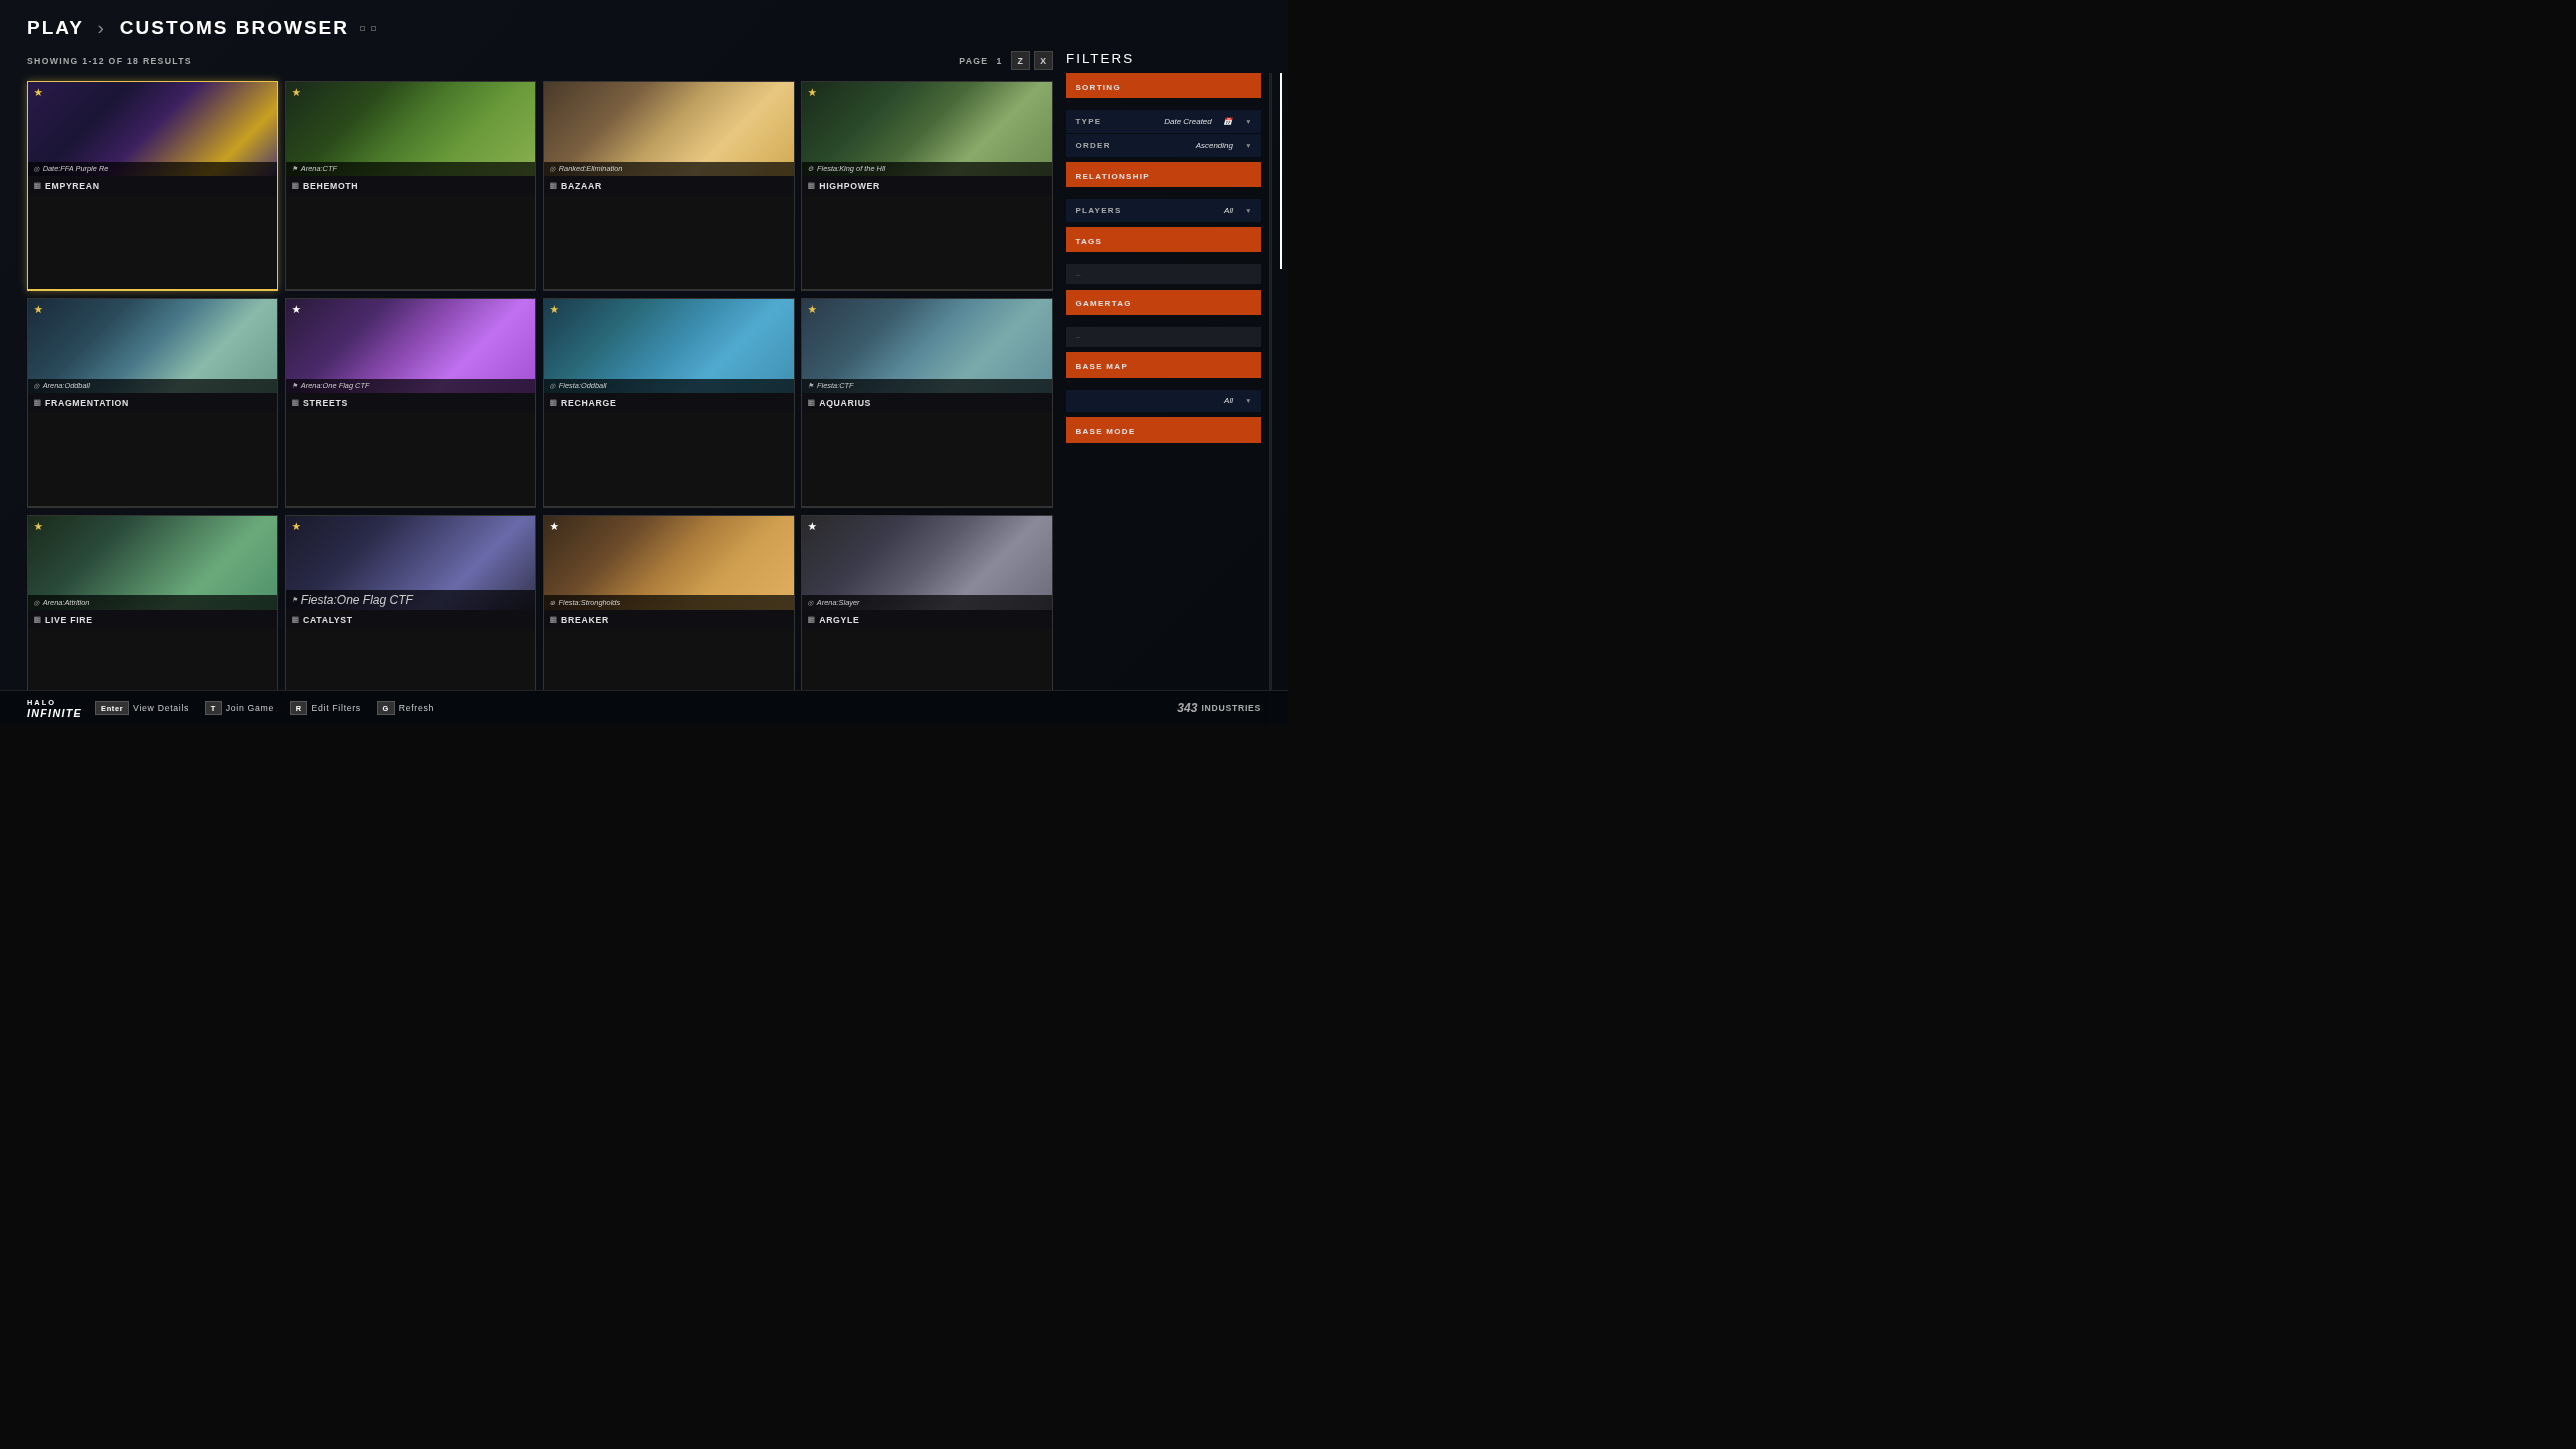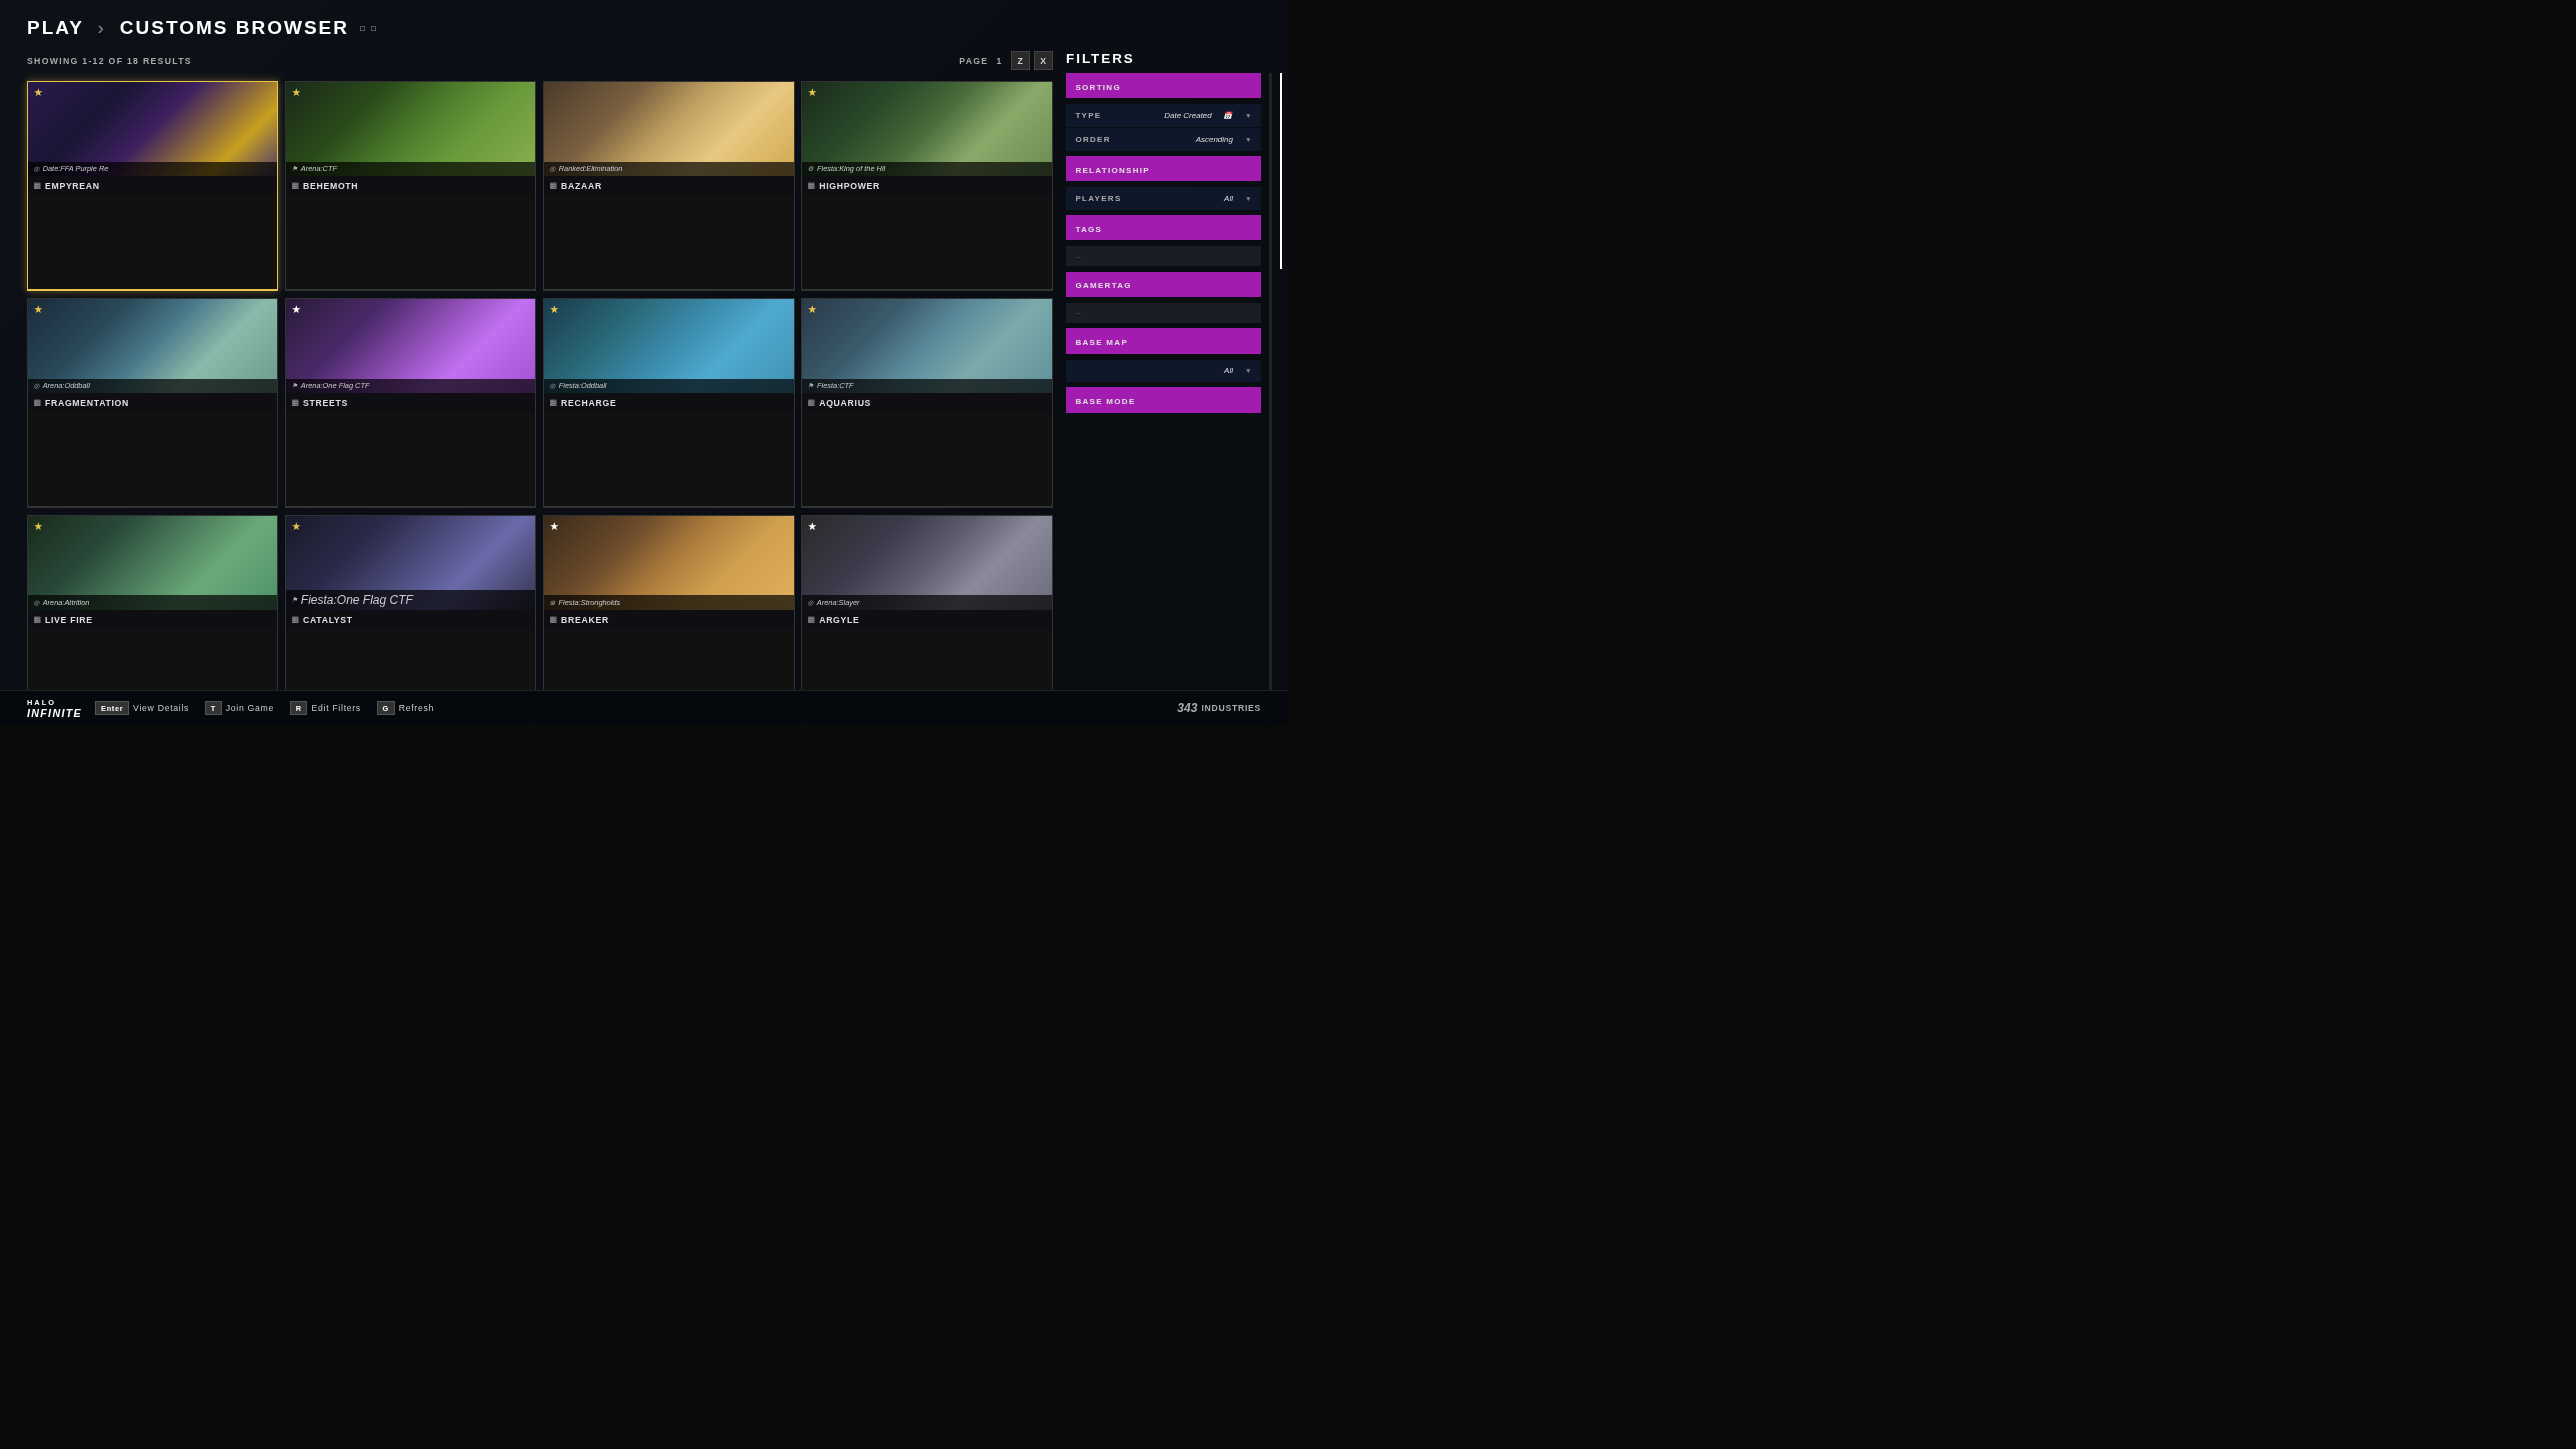--- a/index.html
+++ b/index.html
@@ -207,30 +207,30 @@
     
     .sidebar {
       width: 195px;
       display: flex;
       flex-direction: column;
       padding-top: 34px;
     }
 
     .filters-title {
       font-size: 13.4px;
-      font-weight: 700;
+      font-weight: 400;
       letter-spacing: 2px;
       color: #fff;
       text-transform: uppercase;
       margin-bottom: 6.7px;
     }
 
     .filter-section {
-      background: #a21caf;
-      margin-bottom: 6px;
+      background: #c2410c;
+      margin-bottom: 12px;
       padding: 6.7px 9.4px;
     }
 
     .filter-section-label {
       font-size: 8px;
       font-weight: 700;
       letter-spacing: 1.3px;
       color: #e0e0e0;
       text-transform: uppercase;
     }

